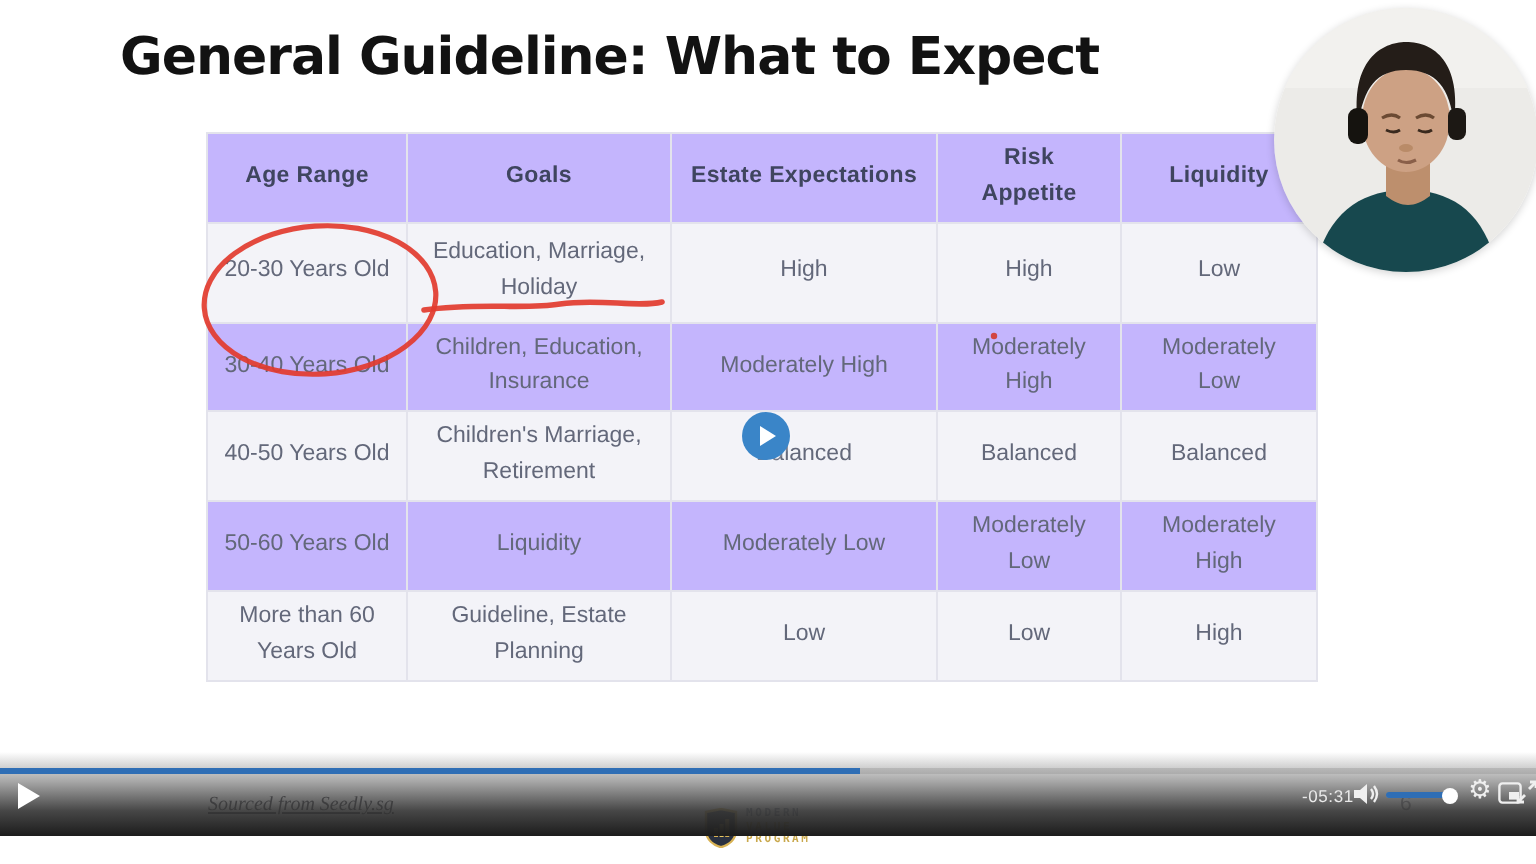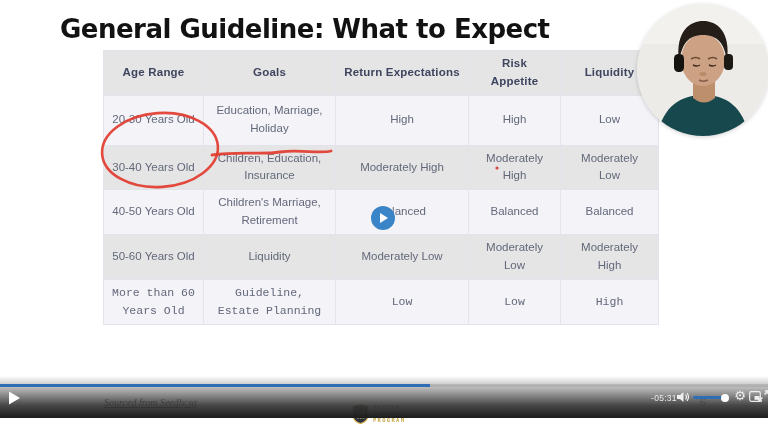--- a/index.html
+++ b/index.html
@@ -8,32 +8,32 @@
     background:#ffffff;font-family:"Liberation Sans","DejaVu Sans",sans-serif;
     user-select:none;
   }
   
   .slide-title{
     position:absolute;left:60px;top:14px;
     font-family:"DejaVu Sans","Liberation Sans",sans-serif;
     font-size:26px;font-weight:bold;color:#121212;letter-spacing:-0.5px;
   }
   .guide-table{
-    position:absolute;left:103px;top:50px;width:555px;
+    position:absolute;left:103px;top:66px;width:555px;
     border-collapse:collapse;table-layout:fixed;
-    font-size:11.5px;color:#63687a;background:#e5e5e5;
+    font-size:11.5px;color:#63687a;background:#c4b5fd;
   }
   .guide-table th,.guide-table td{
     border:1px solid #e3e3ec;text-align:center;vertical-align:middle;
     padding:4px 8px;line-height:1.55;font-weight:normal;
   }
   .guide-table th{color:#3f455f;font-weight:bold;letter-spacing:0.2px;}
   .guide-table tr.shaded td{background:#f3f3f8;}
   .r-head{height:42px;} .r-0{height:50px;} .r-1{height:42px;}
-  .r-2{height:43px;} .r-3{height:40px;} .r-4{height:45px;font-family:Liberation Mono, monospace;}
+  .r-2{height:43px;} .r-3{height:40px;} .r-4{height:45px;}
   
   .annot-svg{position:absolute;left:0;top:0;width:768px;height:432px;pointer-events:none;}
   
   .page-number{position:absolute;left:700px;top:396px;font-size:10.5px;color:#8e8e96;z-index:6;}
   
   .webcam{
     position:absolute;left:637px;top:4px;width:132px;height:132px;border-radius:50%;
     overflow:hidden;box-shadow:0 1px 4px rgba(0,0,0,0.18);z-index:4;
   }
   
@@ -84,21 +84,21 @@
       <col style="width:100px">
         <col style="width:132px">
         <col style="width:133px">
       <col style="width:92px">
         <col style="width:98px">
     </colgroup>
     <tbody>
         <tr class="r-head">
       <th>Age Range</th>
       <th>Goals</th>
-      <th>Return Expectations</th>
+      <th>Estate Expectations</th>
       <th>Risk Appetite</th>
       <th>Liquidity</th>
     </tr>
     <tr class="shaded r-0">
       <td>20-30 Years Old</td>
       <td>Education, Marriage, Holiday</td>
       <td>High</td>
       <td>High</td>
       <td>Low</td>
     </tr>

